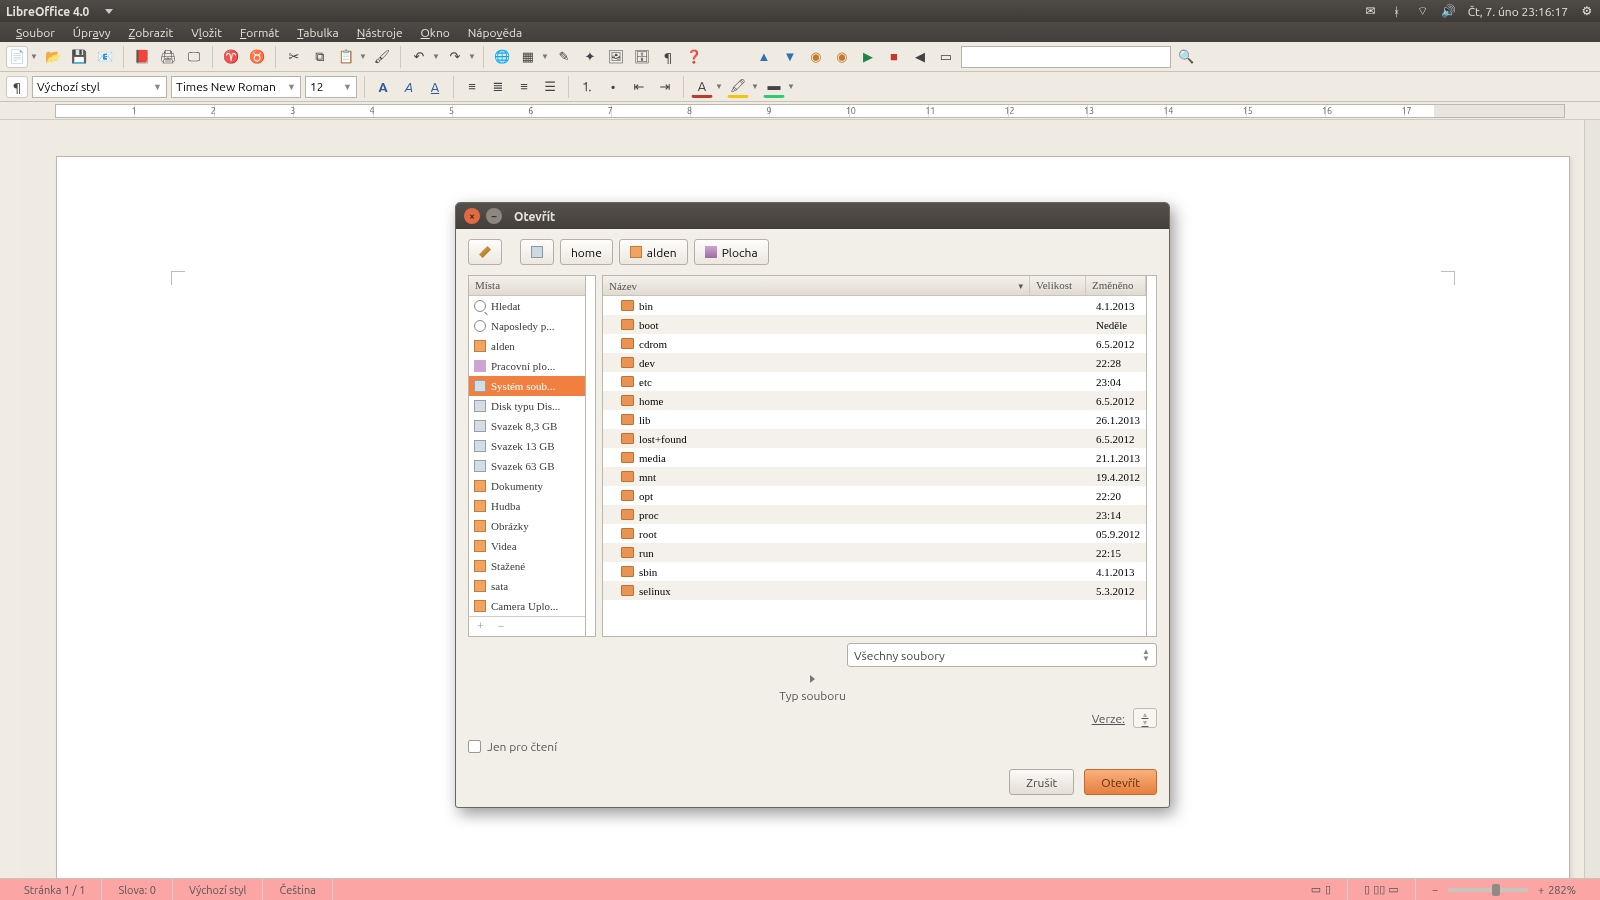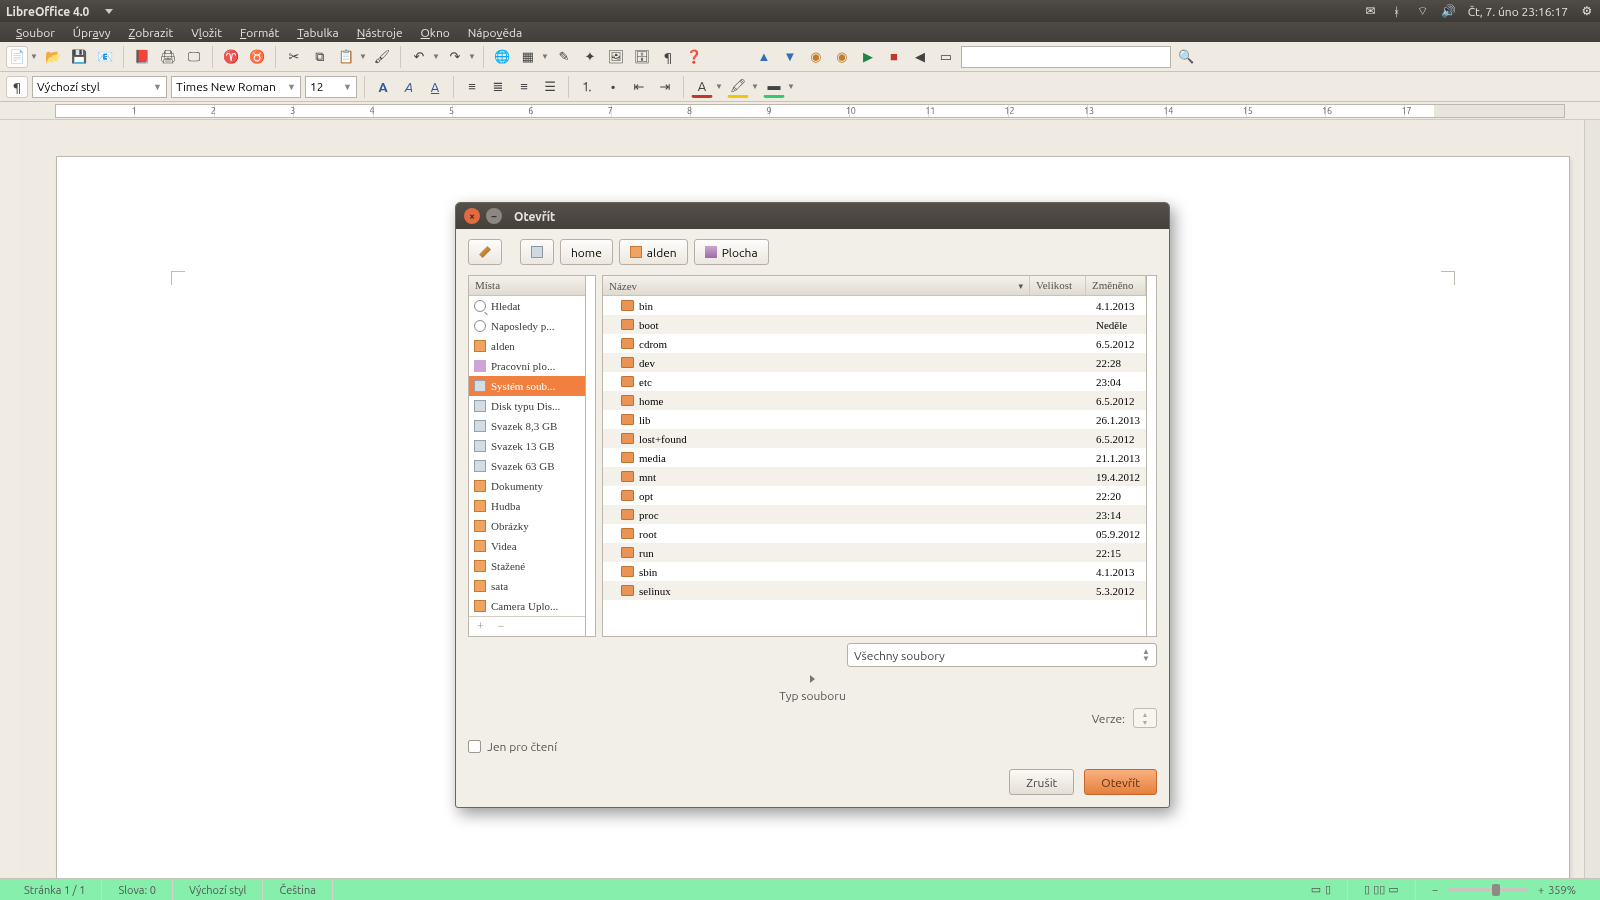--- a/index.html
+++ b/index.html
@@ -105,21 +105,21 @@
   box-shadow: 2px 2px 4px rgba(0,0,0,0.08);
 }
 .page .corner { position: absolute; width: 14px; height: 14px; border-color: #c0bbb3; }
 .page .corner.tl { top: 120px; left: 120px; border-left: 1px solid #c0bbb3; border-top: 1px solid #c0bbb3; transform: translate(-6px,-6px);}
 .page .corner.tr { top: 120px; right: 120px; border-right: 1px solid #c0bbb3; border-top: 1px solid #c0bbb3; transform: translate(6px,-6px);}
 
 
 .status {
   position: absolute; left: 0; right: 0; bottom: 0;
   height: 22px;
-  background: #86efac;
+  background: #fca5a5;
   border-top: 1px solid #c7c2ba;
   display: flex; align-items: center;
   font-size: 11px; color: #555;
   padding: 0 8px;
 }
 .status > div { padding: 0 16px; border-right: 1px solid #d6d1ca; height: 100%; display: flex; align-items:center;}
 .status .spacer { flex: 1; border: none;}
 .status .zoom-slider { width: 80px; height: 4px; background: #c9c4bc; border-radius: 2px; position: relative; margin: 0 6px;}
 .status .zoom-slider::after { content:''; position:absolute; top:-4px; left: 55%; width: 8px; height: 12px; background:#8f8a83; border-radius:2px;}
 
@@ -199,21 +199,21 @@
 
 .filter-row { display:flex; justify-content:flex-end; margin-top:4px;}
 .file-filter {
   width: 310px; height: 24px;
   background:#fff; border:1px solid #b5afa5; border-radius:3px;
   display:flex; align-items:center; padding: 0 6px; font-size:12px; color:#444;
 }
 .file-filter .updn { margin-left:auto; font-size:8px; color:#888; line-height:7px;}
 .type-row { margin-top: 8px; display:flex; align-items:center; gap:6px; color:#555;flex-direction:column; }
 .type-row .tri2 { display:inline-block; width:0;height:0;border-top:4px solid transparent;border-bottom:4px solid transparent;border-left:5px solid #777;}
-.verze-row { margin-top:6px; display:flex; justify-content:flex-end; align-items:center; gap:8px; color:#555;}
+.verze-row { margin-top:6px; display:flex; justify-content:flex-end; align-items:center; gap:8px; color:#555;text-decoration:underline;}
 .verze-box { width:24px; height:20px; border:1px solid #c0bab0; border-radius:3px; background:#f8f5ef; display:flex; flex-direction:column; align-items:center; justify-content:center; font-size:7px; color:#aaa;}
 .readonly-row { margin-top:12px; display:flex; align-items:center; gap:6px; color:#555;}
 .chk { width:13px; height:13px; border:1px solid #9d978e; border-radius:2px; background:#fff;}
 .dlg-buttons { margin-top:16px; display:flex; justify-content:flex-end; gap:10px;}
 .dlg-btn {
   height:26px; padding: 0 16px; border:1px solid #b0aaa0; border-radius:3px;
   background: linear-gradient(#fcfaf6,#e4dfd6);
   display:flex; align-items:center; font-size:12px; color:#444;
 }
 .dlg-btn.primary { background: linear-gradient(#f9b07d,#e6803f); border-color:#c56a2c; color:#5a2e0b;}
@@ -420,21 +420,21 @@
   </div>
   <div style="gap:3px">
     <span>▯</span>
     <span>▯▯</span>
     <span>▭</span>
   </div>
   <div style="border:none; gap:4px">
     <span>−</span>
     <div class="zoom-slider"></div>
     <span>+</span>
-    <span>359%</span>
+    <span>282%</span>
   </div>
 </div>
 
 <div class="dialog">
   <div class="titlebar">
     <span class="winbtn close">×</span>
     <span class="winbtn min">–</span>
     <span style="margin-left:6px">Otevřít</span>
   </div>
   <div class="dlg-body">

